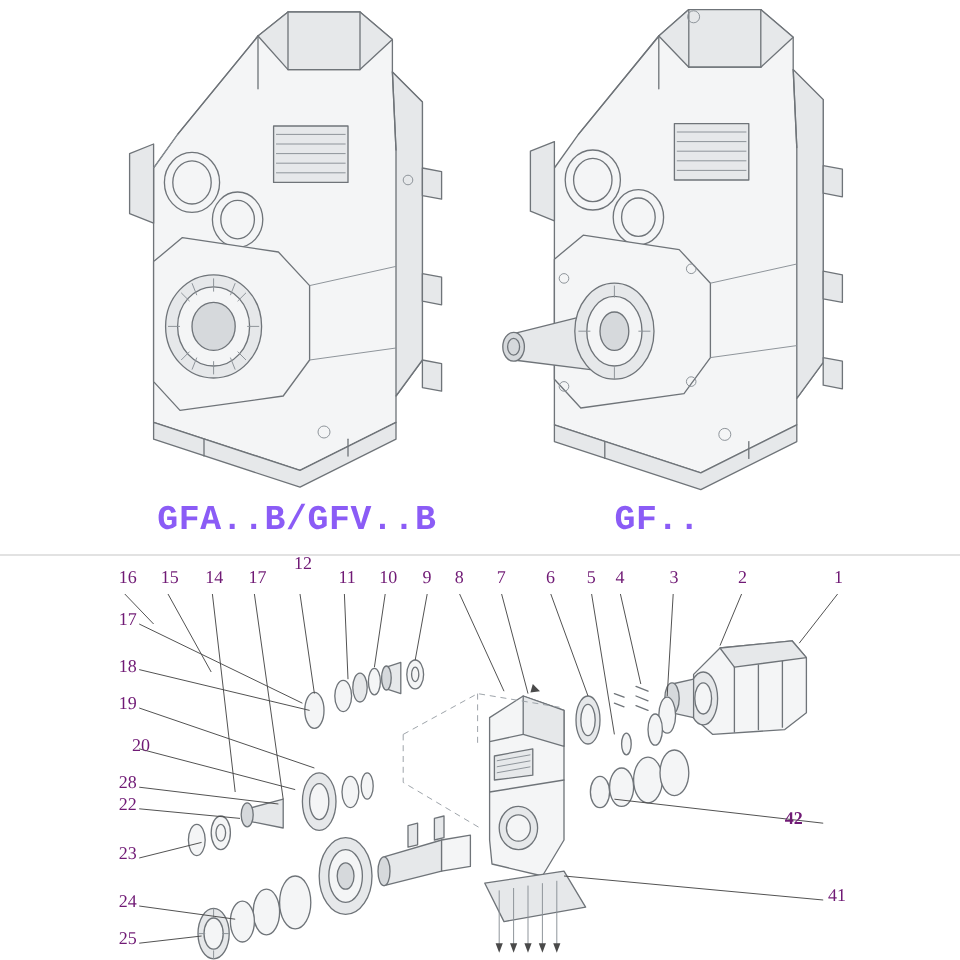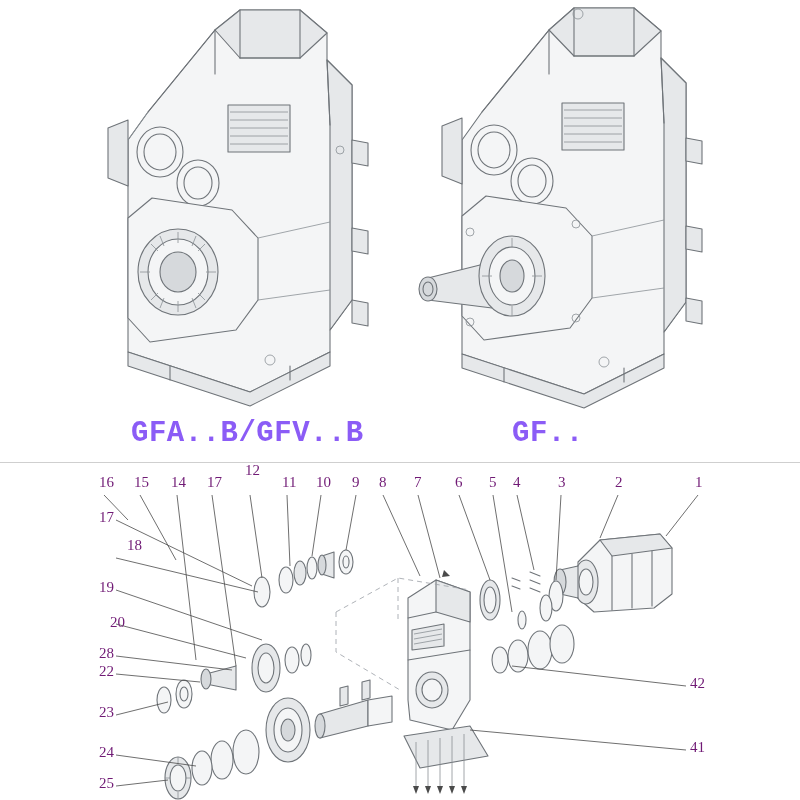--- a/index.html
+++ b/index.html
@@ -337,25 +337,25 @@
       <div class="num" style="left: 352px; top: 474px;">9</div>
       <div class="num" style="left: 379px; top: 474px;">8</div>
       <div class="num" style="left: 414px; top: 474px;">7</div>
       <div class="num" style="left: 455px; top: 474px;">6</div>
       <div class="num" style="left: 489px; top: 474px;">5</div>
       <div class="num" style="left: 513px; top: 474px;">4</div>
       <div class="num" style="left: 558px; top: 474px;">3</div>
       <div class="num" style="left: 615px; top: 474px;">2</div>
       <div class="num" style="left: 695px; top: 474px;">1</div>
       <div class="num" style="left: 99px; top: 509px;">17</div>
-      <div class="num" style="left: 99px; top: 537px; margin-left: 28px;">18</div>
+      <div class="num" style="left: 99px; top: 548px;">18</div>
       <div class="num" style="left: 99px; top: 579px;">19</div>
       <div class="num" style="left: 99px; top: 614px; margin-left: 11px;">20</div>
       <div class="num" style="left: 99px; top: 645px;">28</div>
       <div class="num" style="left: 99px; top: 663px;">22</div>
       <div class="num" style="left: 99px; top: 704px;">23</div>
       <div class="num" style="left: 99px; top: 744px;">24</div>
       <div class="num" style="left: 99px; top: 775px;">25</div>
-      <div class="num" style="left: 690px; top: 675px;">42</div>
+      <div class="num" style="left: 654px; top: 675px; font-weight: bold;">42</div>
       <div class="num" style="left: 690px; top: 739px;">41</div>
     </div>
 
 </div>
 
 </body></html>

